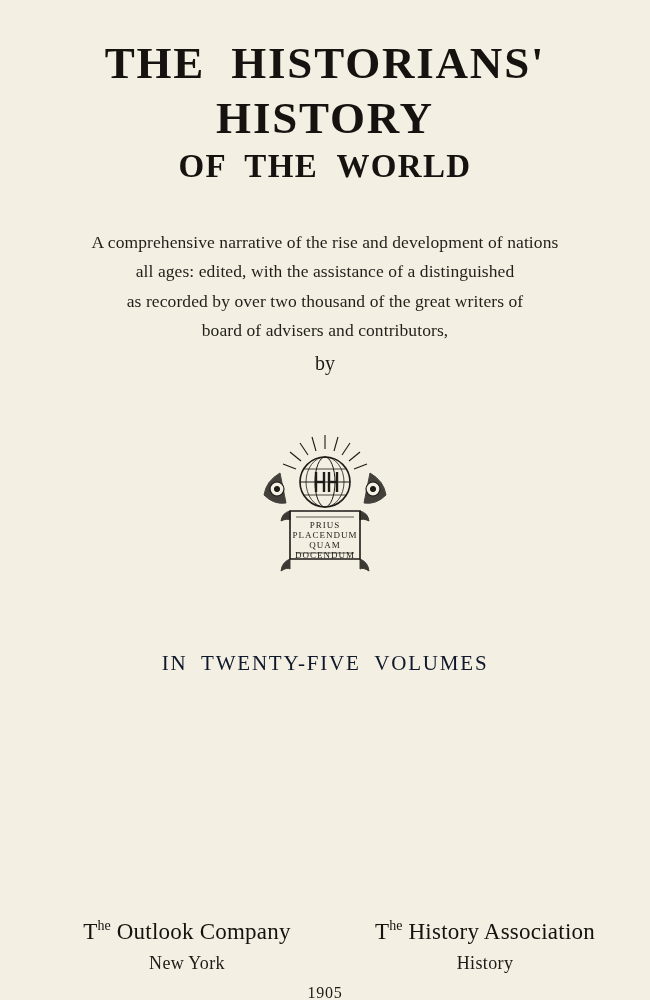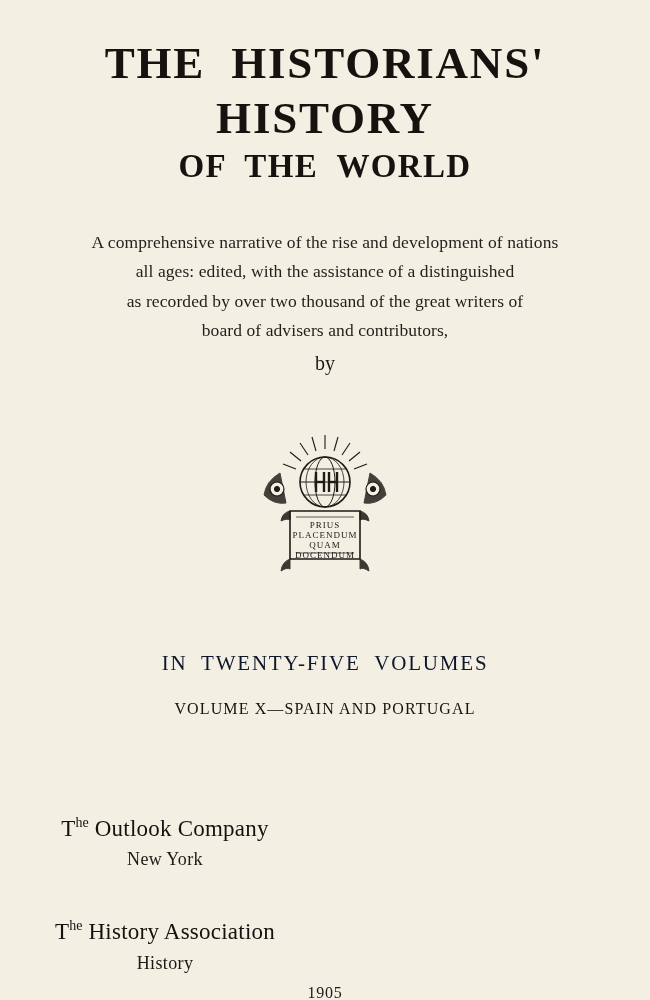--- a/index.html
+++ b/index.html
@@ -100,21 +100,20 @@
   .imprint {
     position: absolute;
     left: 40px;
     right: 40px;
     bottom: 34px;
   }
   .publishers {
     display: flex;
     justify-content: flex-end;
     gap: 48px;
-    flex-direction: column;
   }
   .pub {
     text-align: center;
     width: 250px;
   }
   .pub-name {
     font-size: 23px;
     color: #15120f;
     letter-spacing: 0.01em;
     white-space: pre;
@@ -212,21 +211,20 @@
         <text x="75" y="101">PRIUS</text>
         <text x="75" y="111">PLACENDUM</text>
         <text x="75" y="121">QUAM</text>
         <text x="75" y="131">DOCENDUM</text>
       </g>
     </svg>
   </div>
 
   <div class="volumes">
     <div class="vol-1">IN  TWENTY-FIVE  VOLUMES</div>
-    <div class="vol-2">VOLUME X—SPAIN AND PORTUGAL</div>
   </div>
 
   <div class="imprint">
     <div class="publishers">
       <div class="pub">
         <div class="pub-name"><span>T</span><span class="sup">he</span> <span>Outlook Company</span></div>
         <div class="pub-city">New York</div>
       </div>
       <div class="pub">
         <div class="pub-name"><span>T</span><span class="sup">he</span> <span>History Association</span></div>

